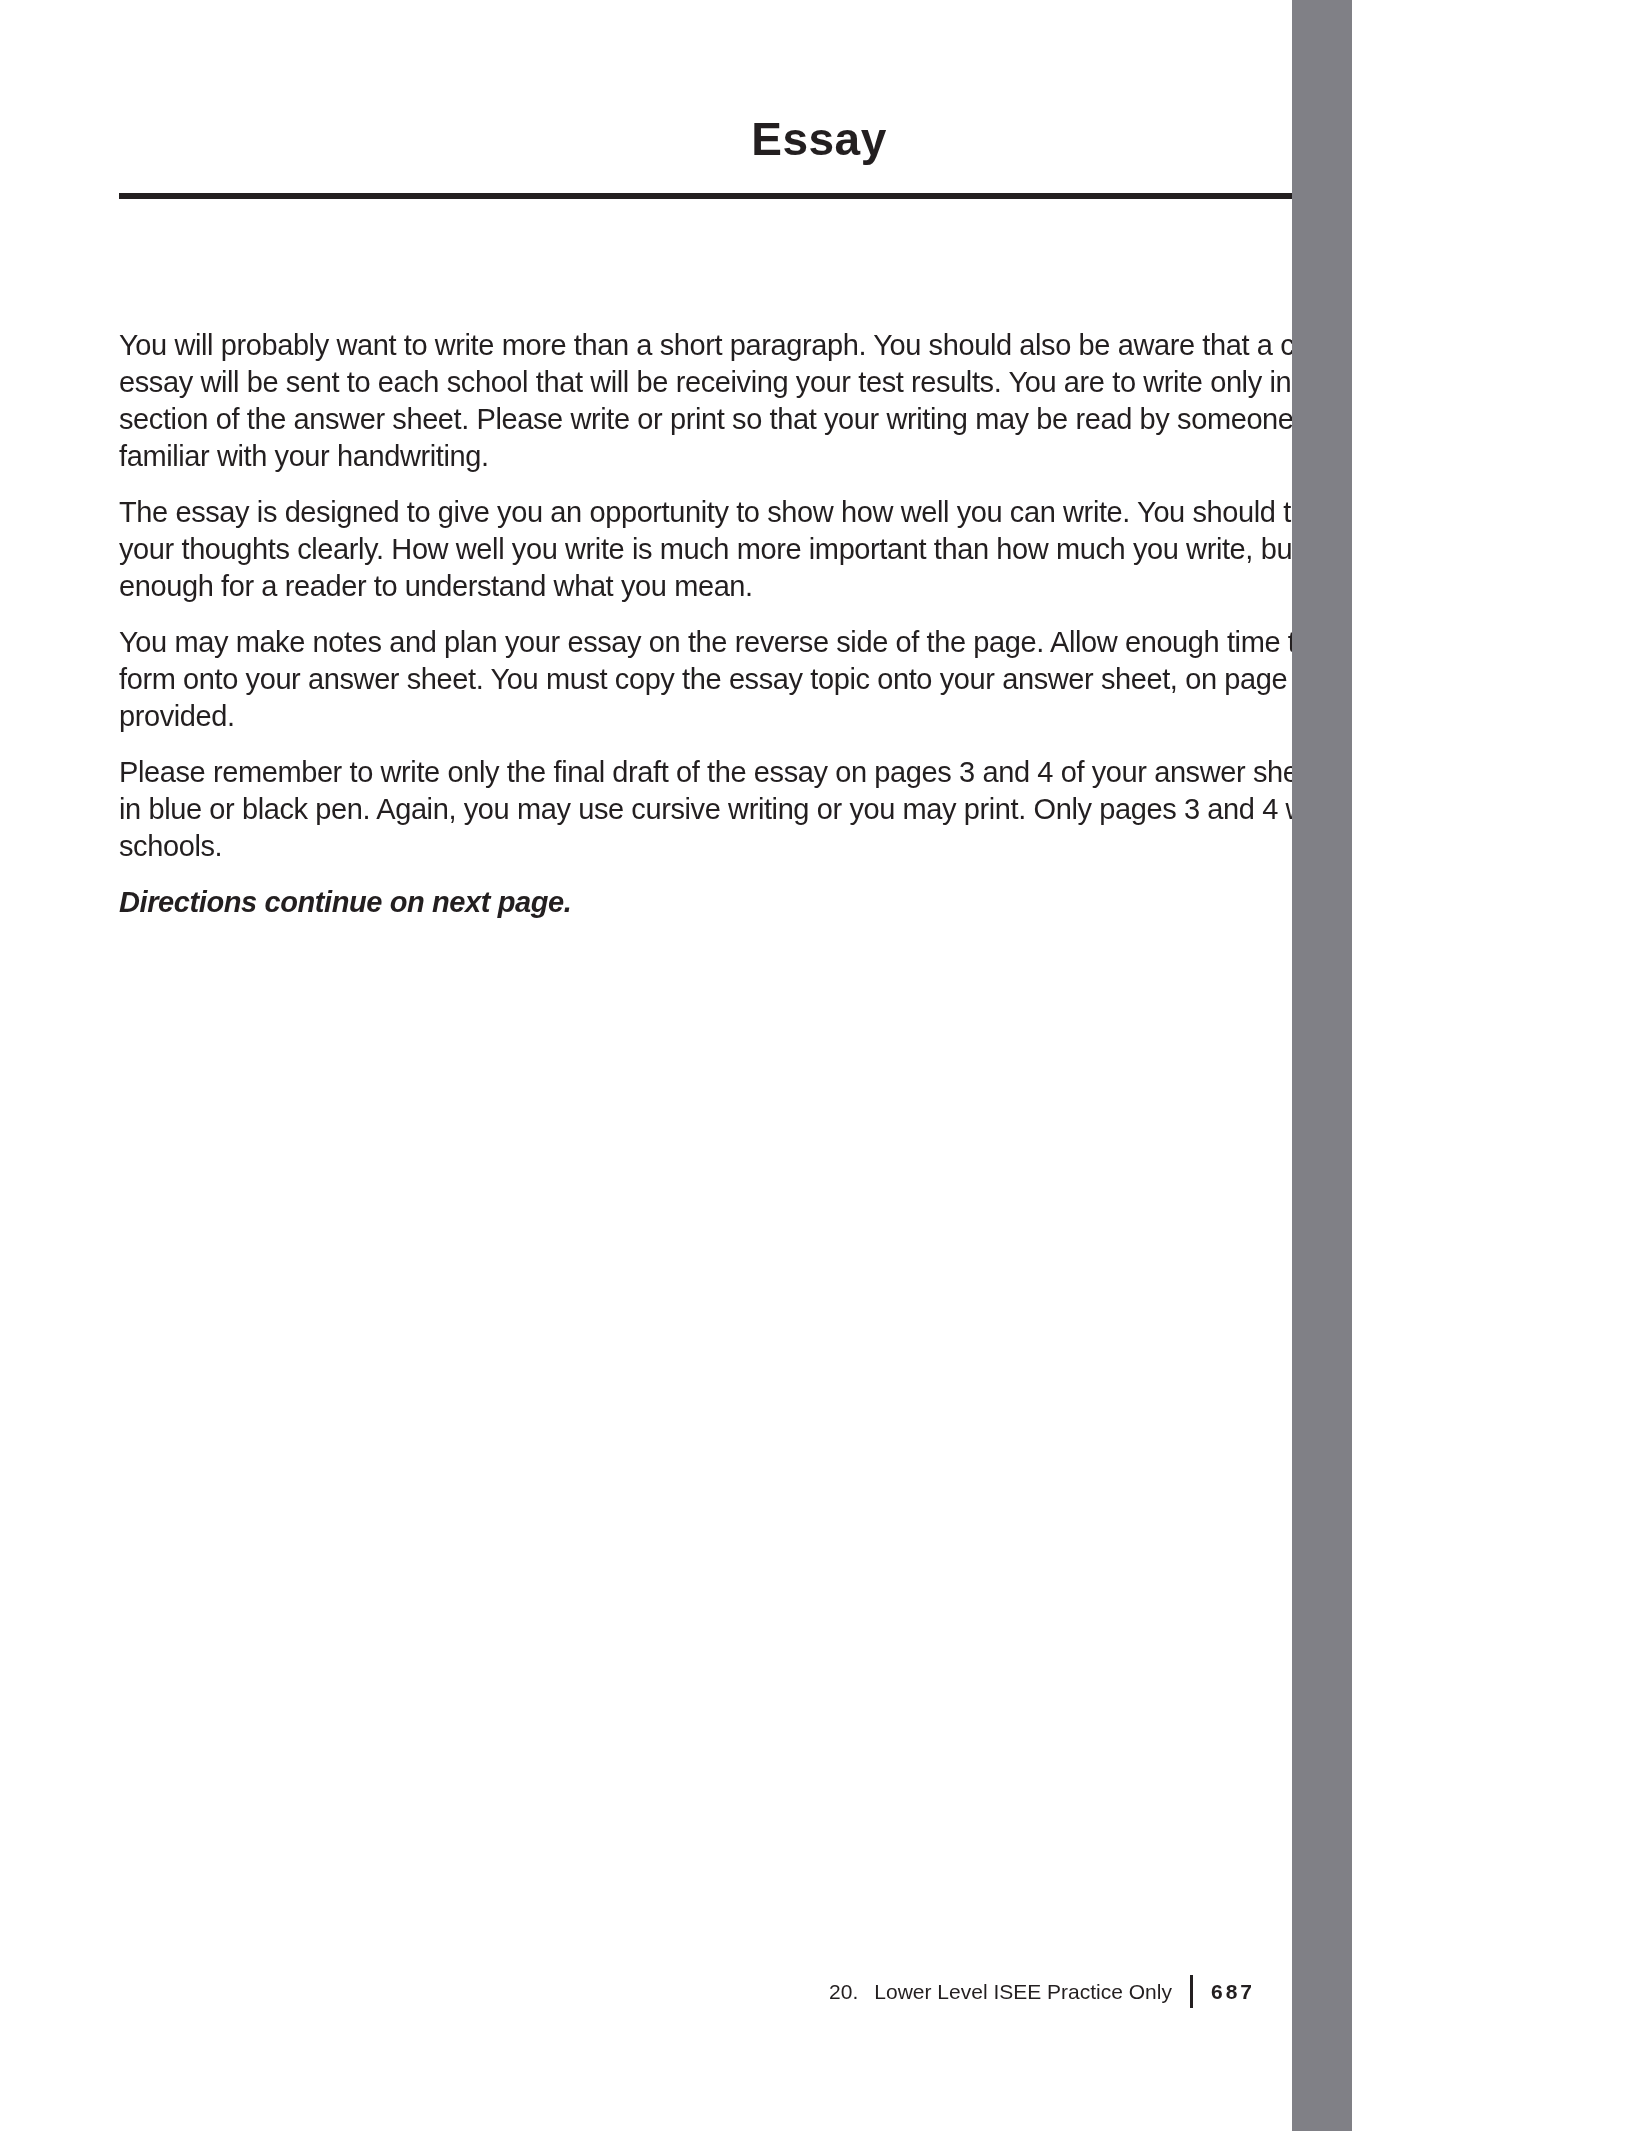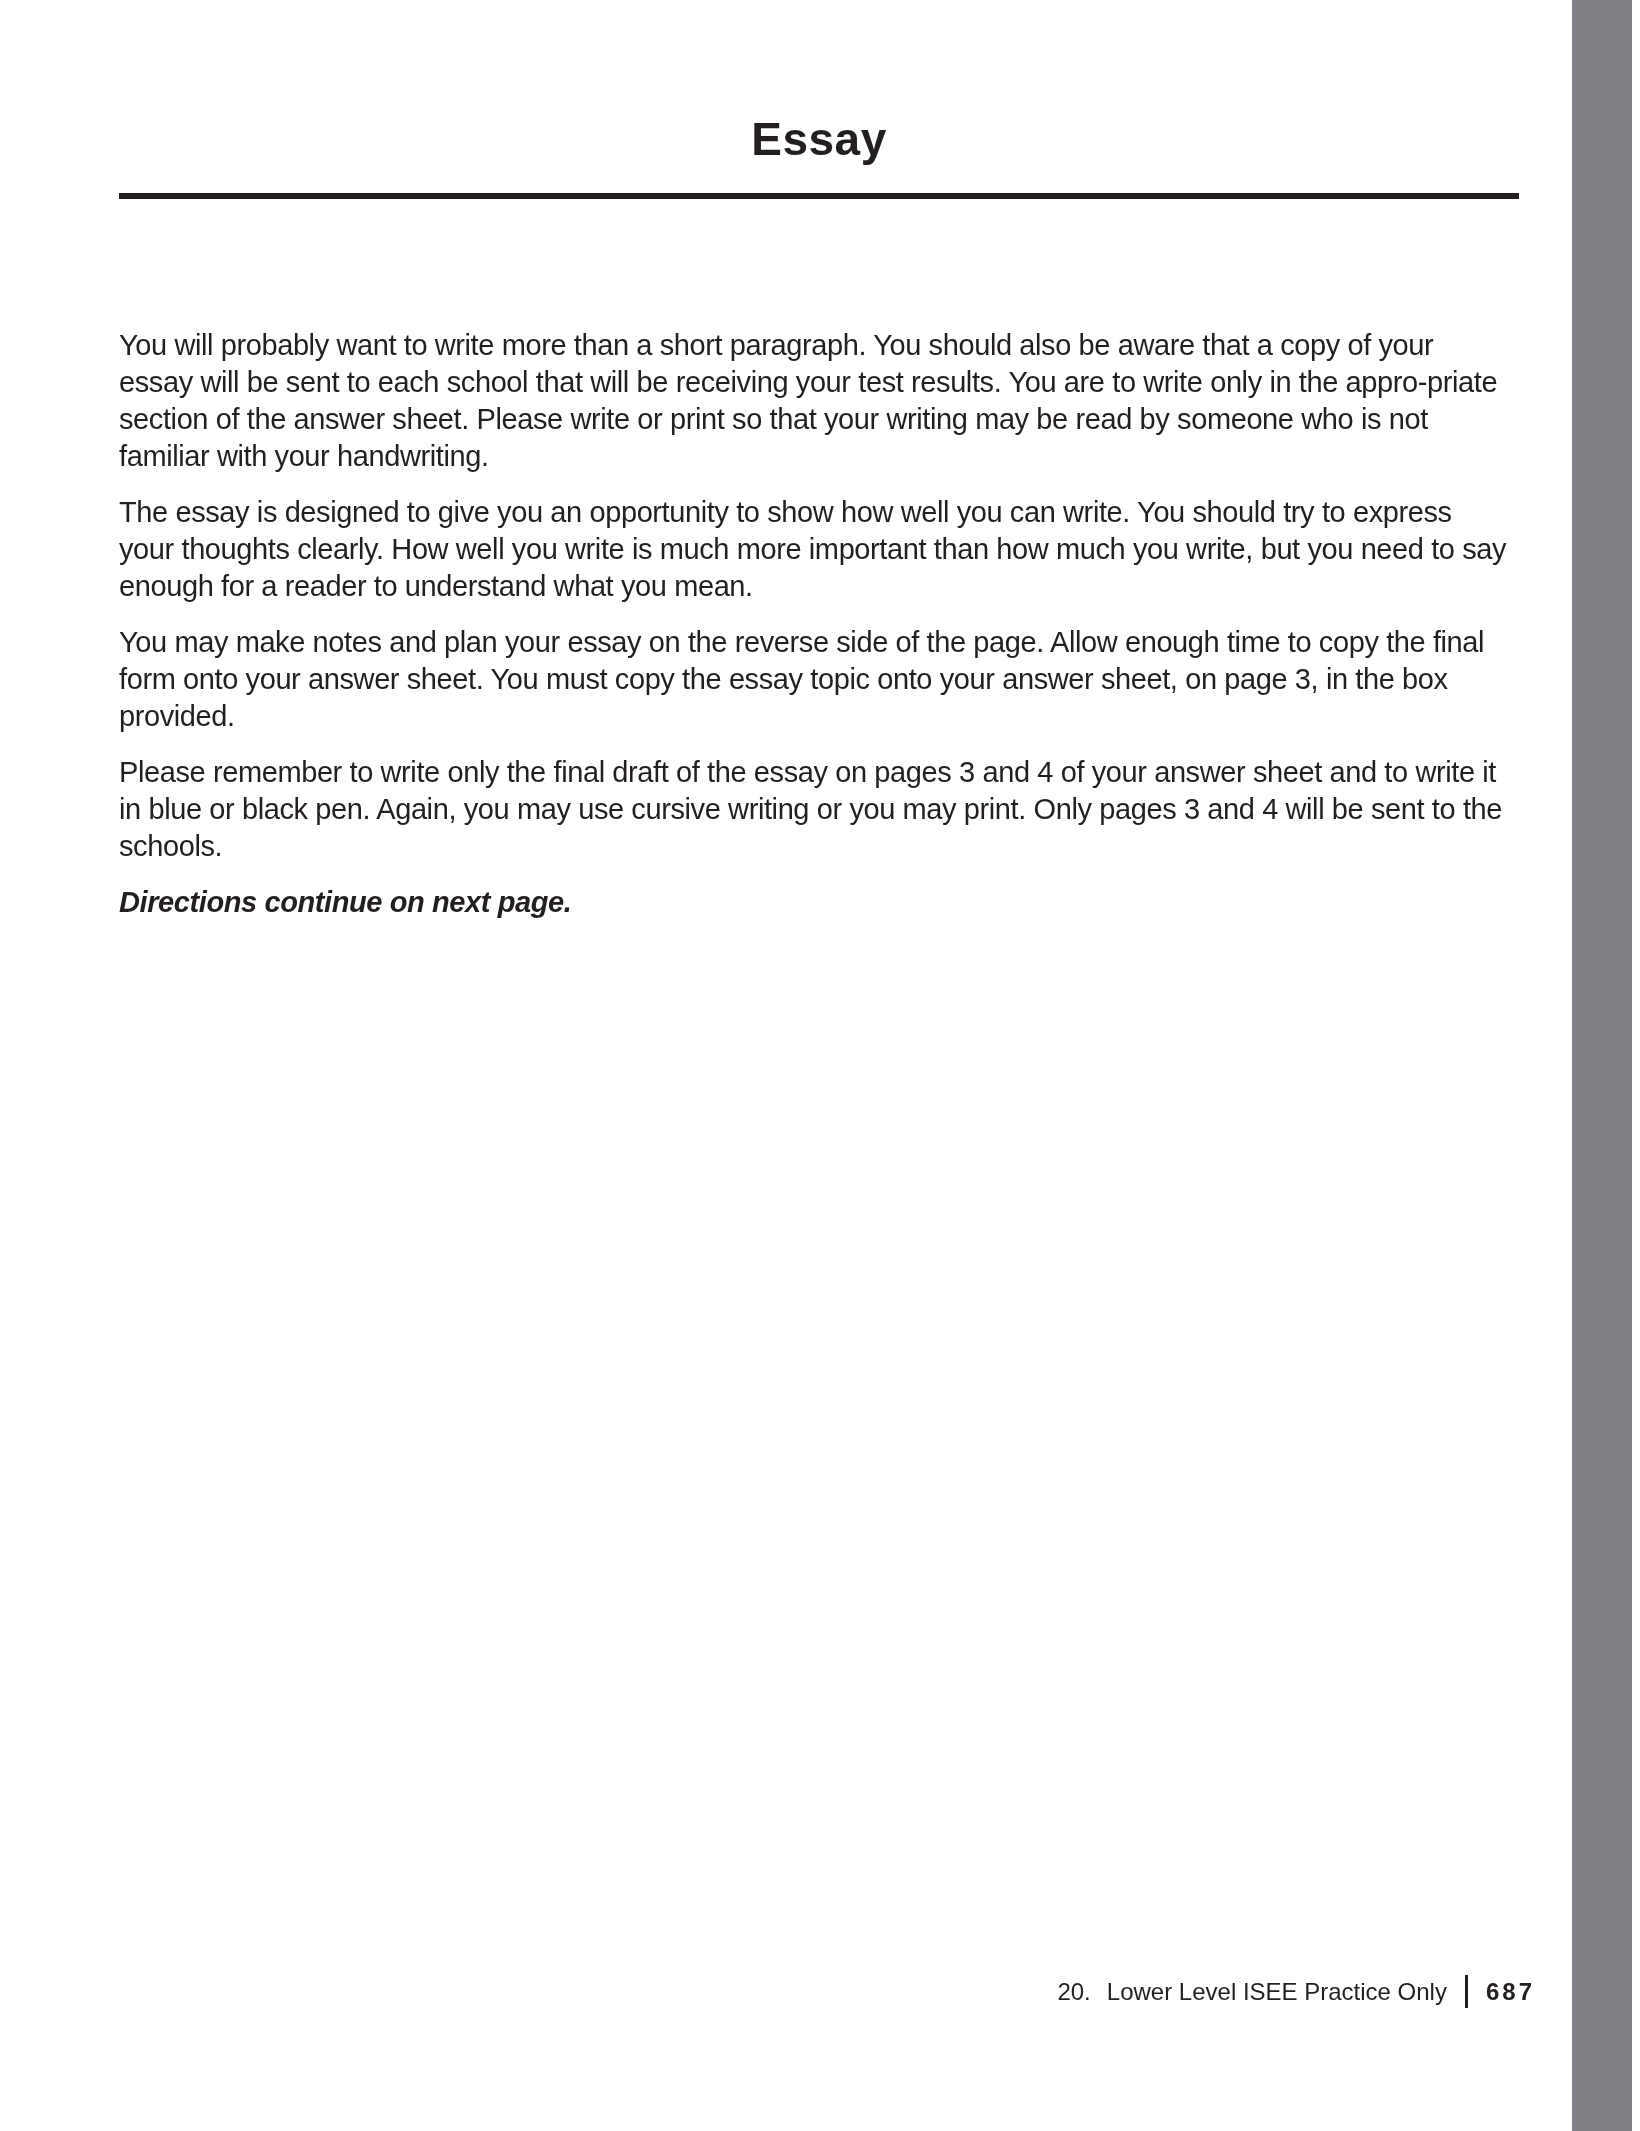--- a/index.html
+++ b/index.html
@@ -7,21 +7,21 @@
     --sidebar-gray: #808086;
   }
   * { margin: 0; padding: 0; box-sizing: border-box; }
   html, body { background: #ffffff; }
   body {
     font-family: "Liberation Sans", sans-serif;
     color: var(--ink);
   }
   .page {
     position: relative;
-    width: 1632px;
+    width: 1352px;
     height: 2131px;
     background: #ffffff;
     overflow: hidden;
   }
   .sidebar-bar {
     position: absolute;
     top: 0;
     right: 0;
     width: 60px;
     height: 100%;
@@ -64,21 +64,21 @@
     font-weight: bold;
     font-style: italic;
     margin-top: 1px;
   }
   .footer {
     position: absolute;
     top: 1975px;
     right: 97px;
     display: flex;
     align-items: center;
-    font-size: 24px;
+    font-size: 21px;
     color: var(--ink);
     white-space: nowrap;
   }
   .footer .chapter { margin-right: 16px; }
   .footer .book-title { margin-right: 18px; }
   .footer .footer-divider {
     display: inline-block;
     width: 3px;
     height: 33px;
     background: var(--ink);

